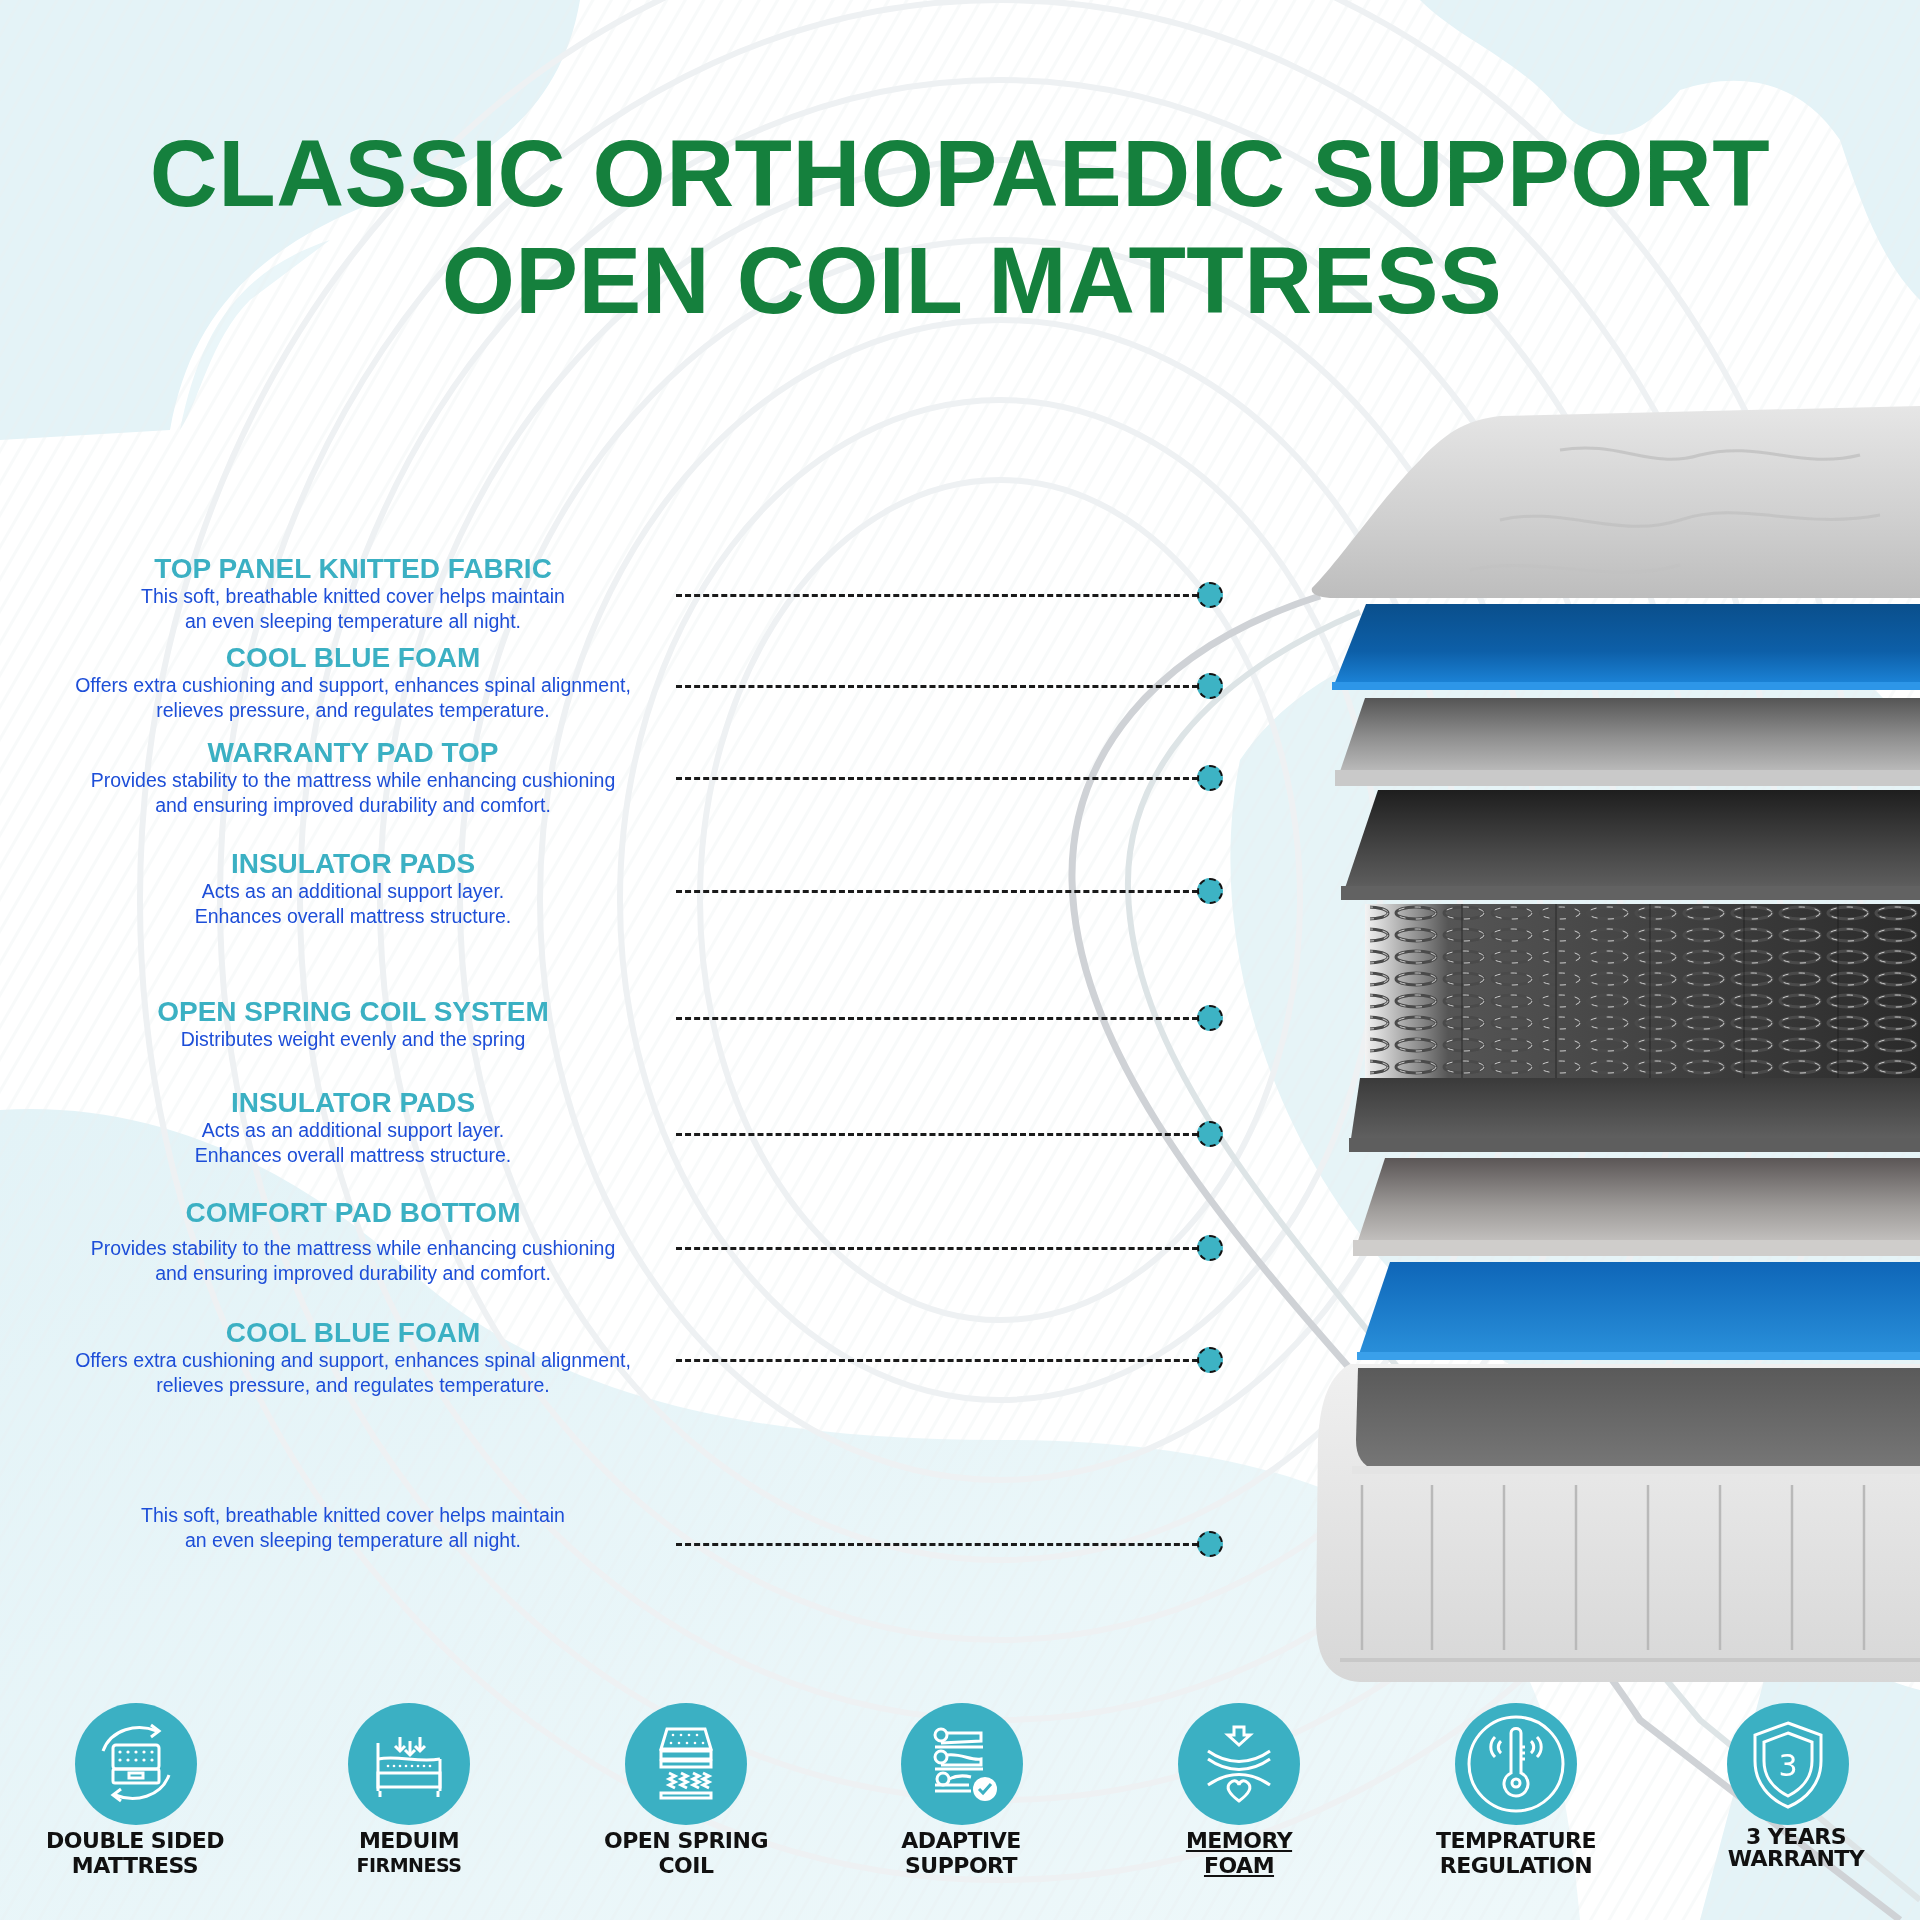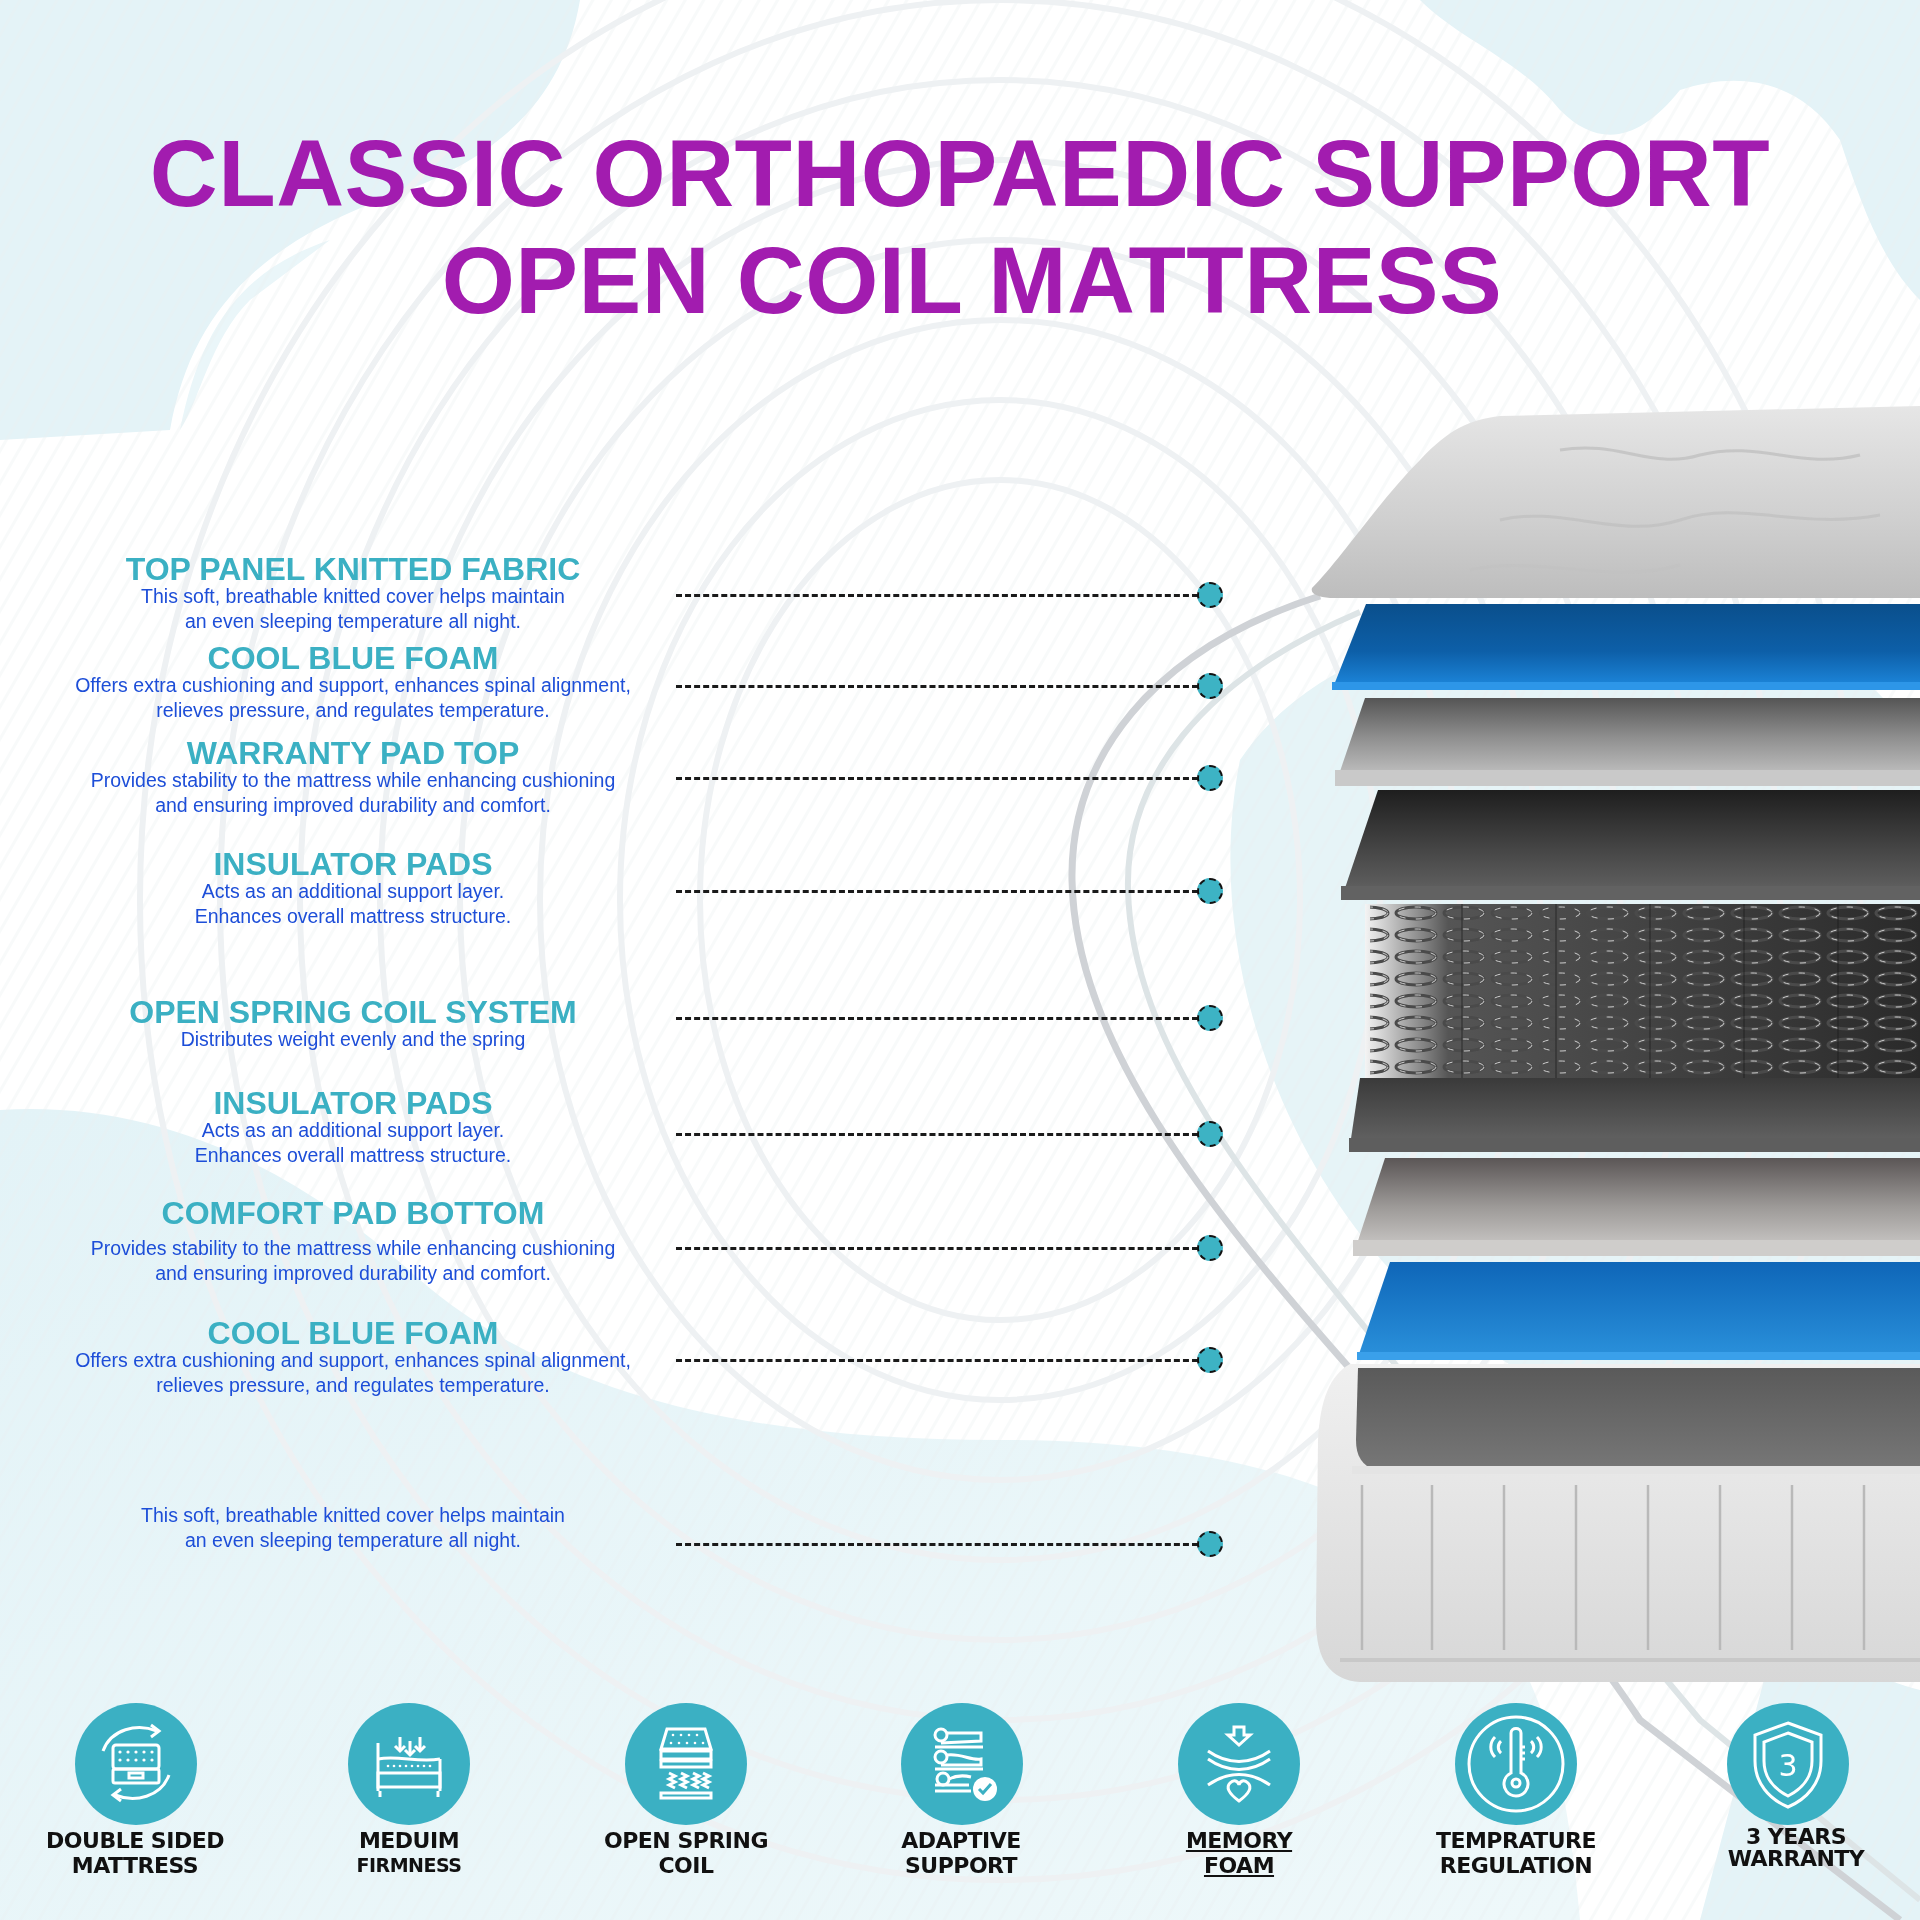--- a/index.html
+++ b/index.html
@@ -1,24 +1,24 @@
 <!DOCTYPE html>
 <html><head>
 <meta charset="utf-8">
 <style>
   html, body { margin:0; padding:0; }
   body { width:1920px; height:1920px; overflow:hidden; background:#ffffff; }
   #stage { position:relative; width:1920px; height:1920px; overflow:hidden; background:#ffffff; font-family:"Liberation Sans", sans-serif; }
   .abs { position:absolute; }
   svg.bg { position:absolute; left:0; top:0; }
 
-  .title-line { position:absolute; left:0; width:1920px; text-align:center; font-family:"Liberation Sans", sans-serif; font-weight:bold; color:#a21caf; font-size:94px; line-height:94px; letter-spacing:0.5px; white-space:nowrap; }
+  .title-line { position:absolute; left:0; width:1920px; text-align:center; font-family:"Liberation Sans", sans-serif; font-weight:bold; color:#15803d; font-size:94px; line-height:94px; letter-spacing:0.5px; white-space:nowrap; }
 
   .layer-block { position:absolute; left:40px; width:626px; text-align:center; }
-  .layer-title { font-family:"Liberation Sans", sans-serif; font-weight:bold; color:#3bb0c3; font-size:32px; line-height:30px; white-space:nowrap; }
+  .layer-title { font-family:"Liberation Sans", sans-serif; font-weight:bold; color:#3bb0c3; font-size:28px; line-height:30px; white-space:nowrap; }
   .layer-desc { font-family:"Liberation Sans", sans-serif; color:#1d4ed8; font-size:19.5px; line-height:24.5px; white-space:nowrap; }
 
   .conn-line { position:absolute; left:676px; height:0; border-top:3px dashed #1a1a1a; }
   .conn-dot { position:absolute; width:26px; height:26px; border-radius:50%; background:#3db3c4; border:2.5px dashed #111; box-sizing:border-box; }
   .feature-circle { position:absolute; width:122px; height:122px; border-radius:50%; background:#3bb0c3; }
   .feature-label { position:absolute; width:260px; text-align:center; font-family:"DejaVu Sans", sans-serif; font-weight:bold; color:#111; font-size:22px; line-height:25px; letter-spacing:-0.5px; }
   .feature-label .small { font-size:19px; }
 </style>
 </head>
 <body>

